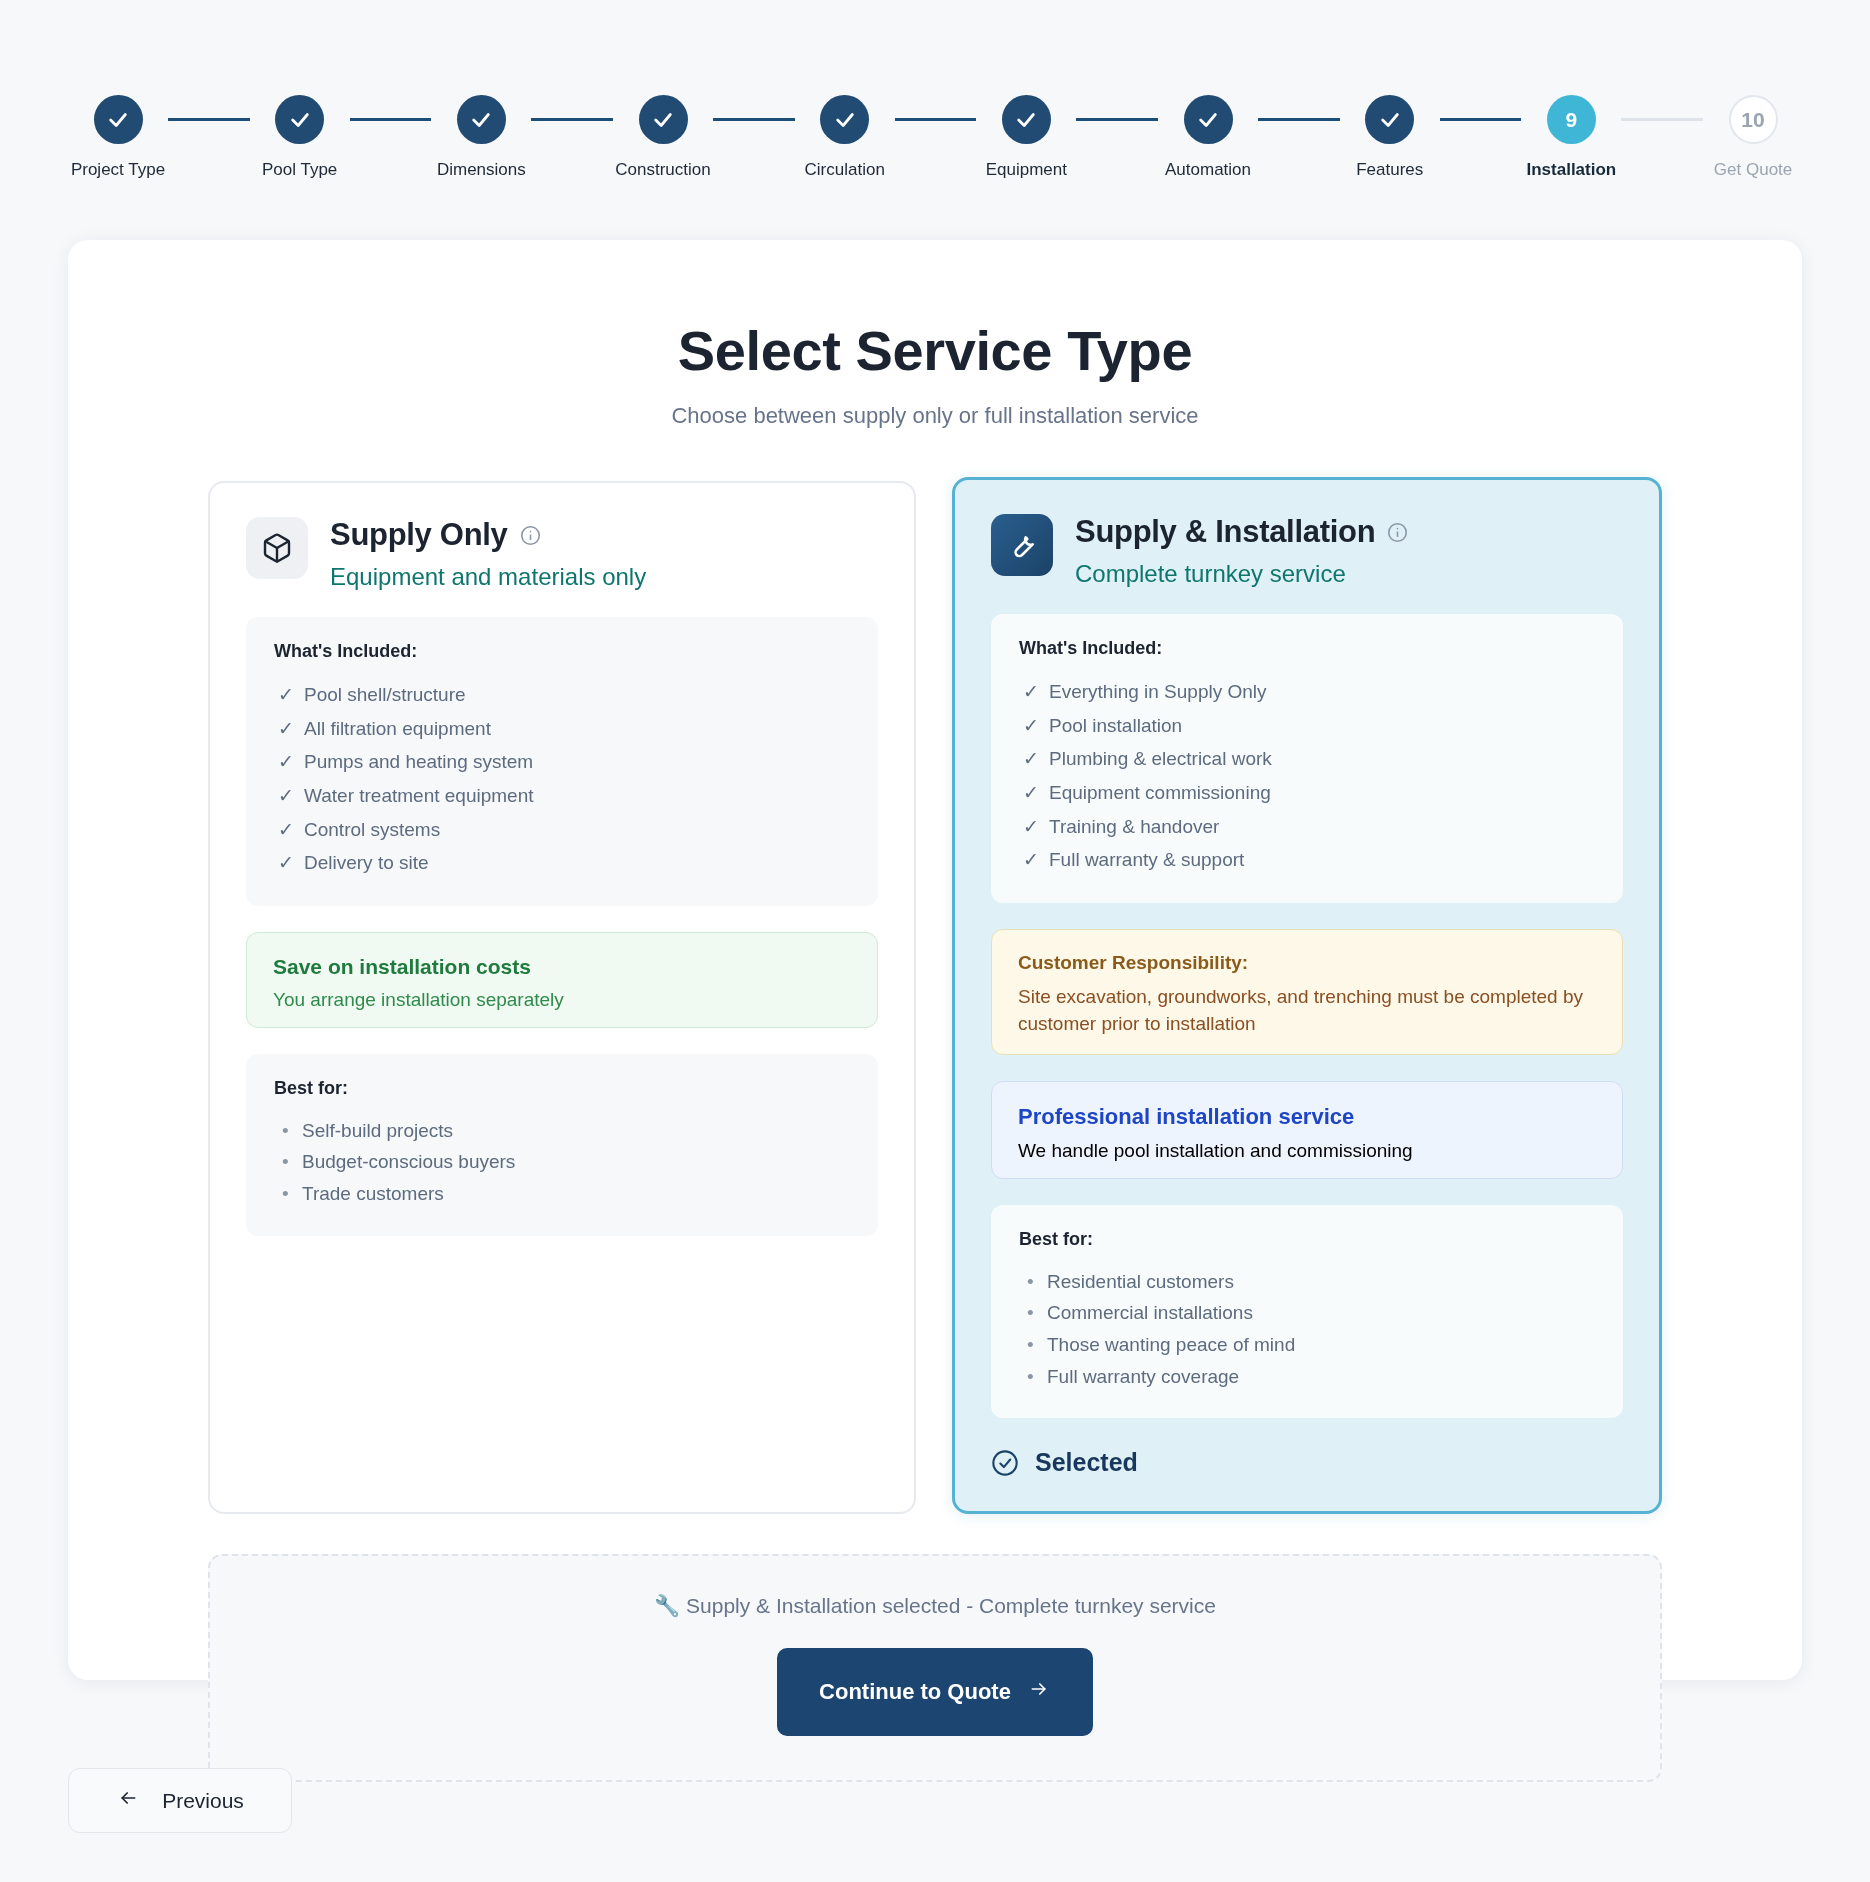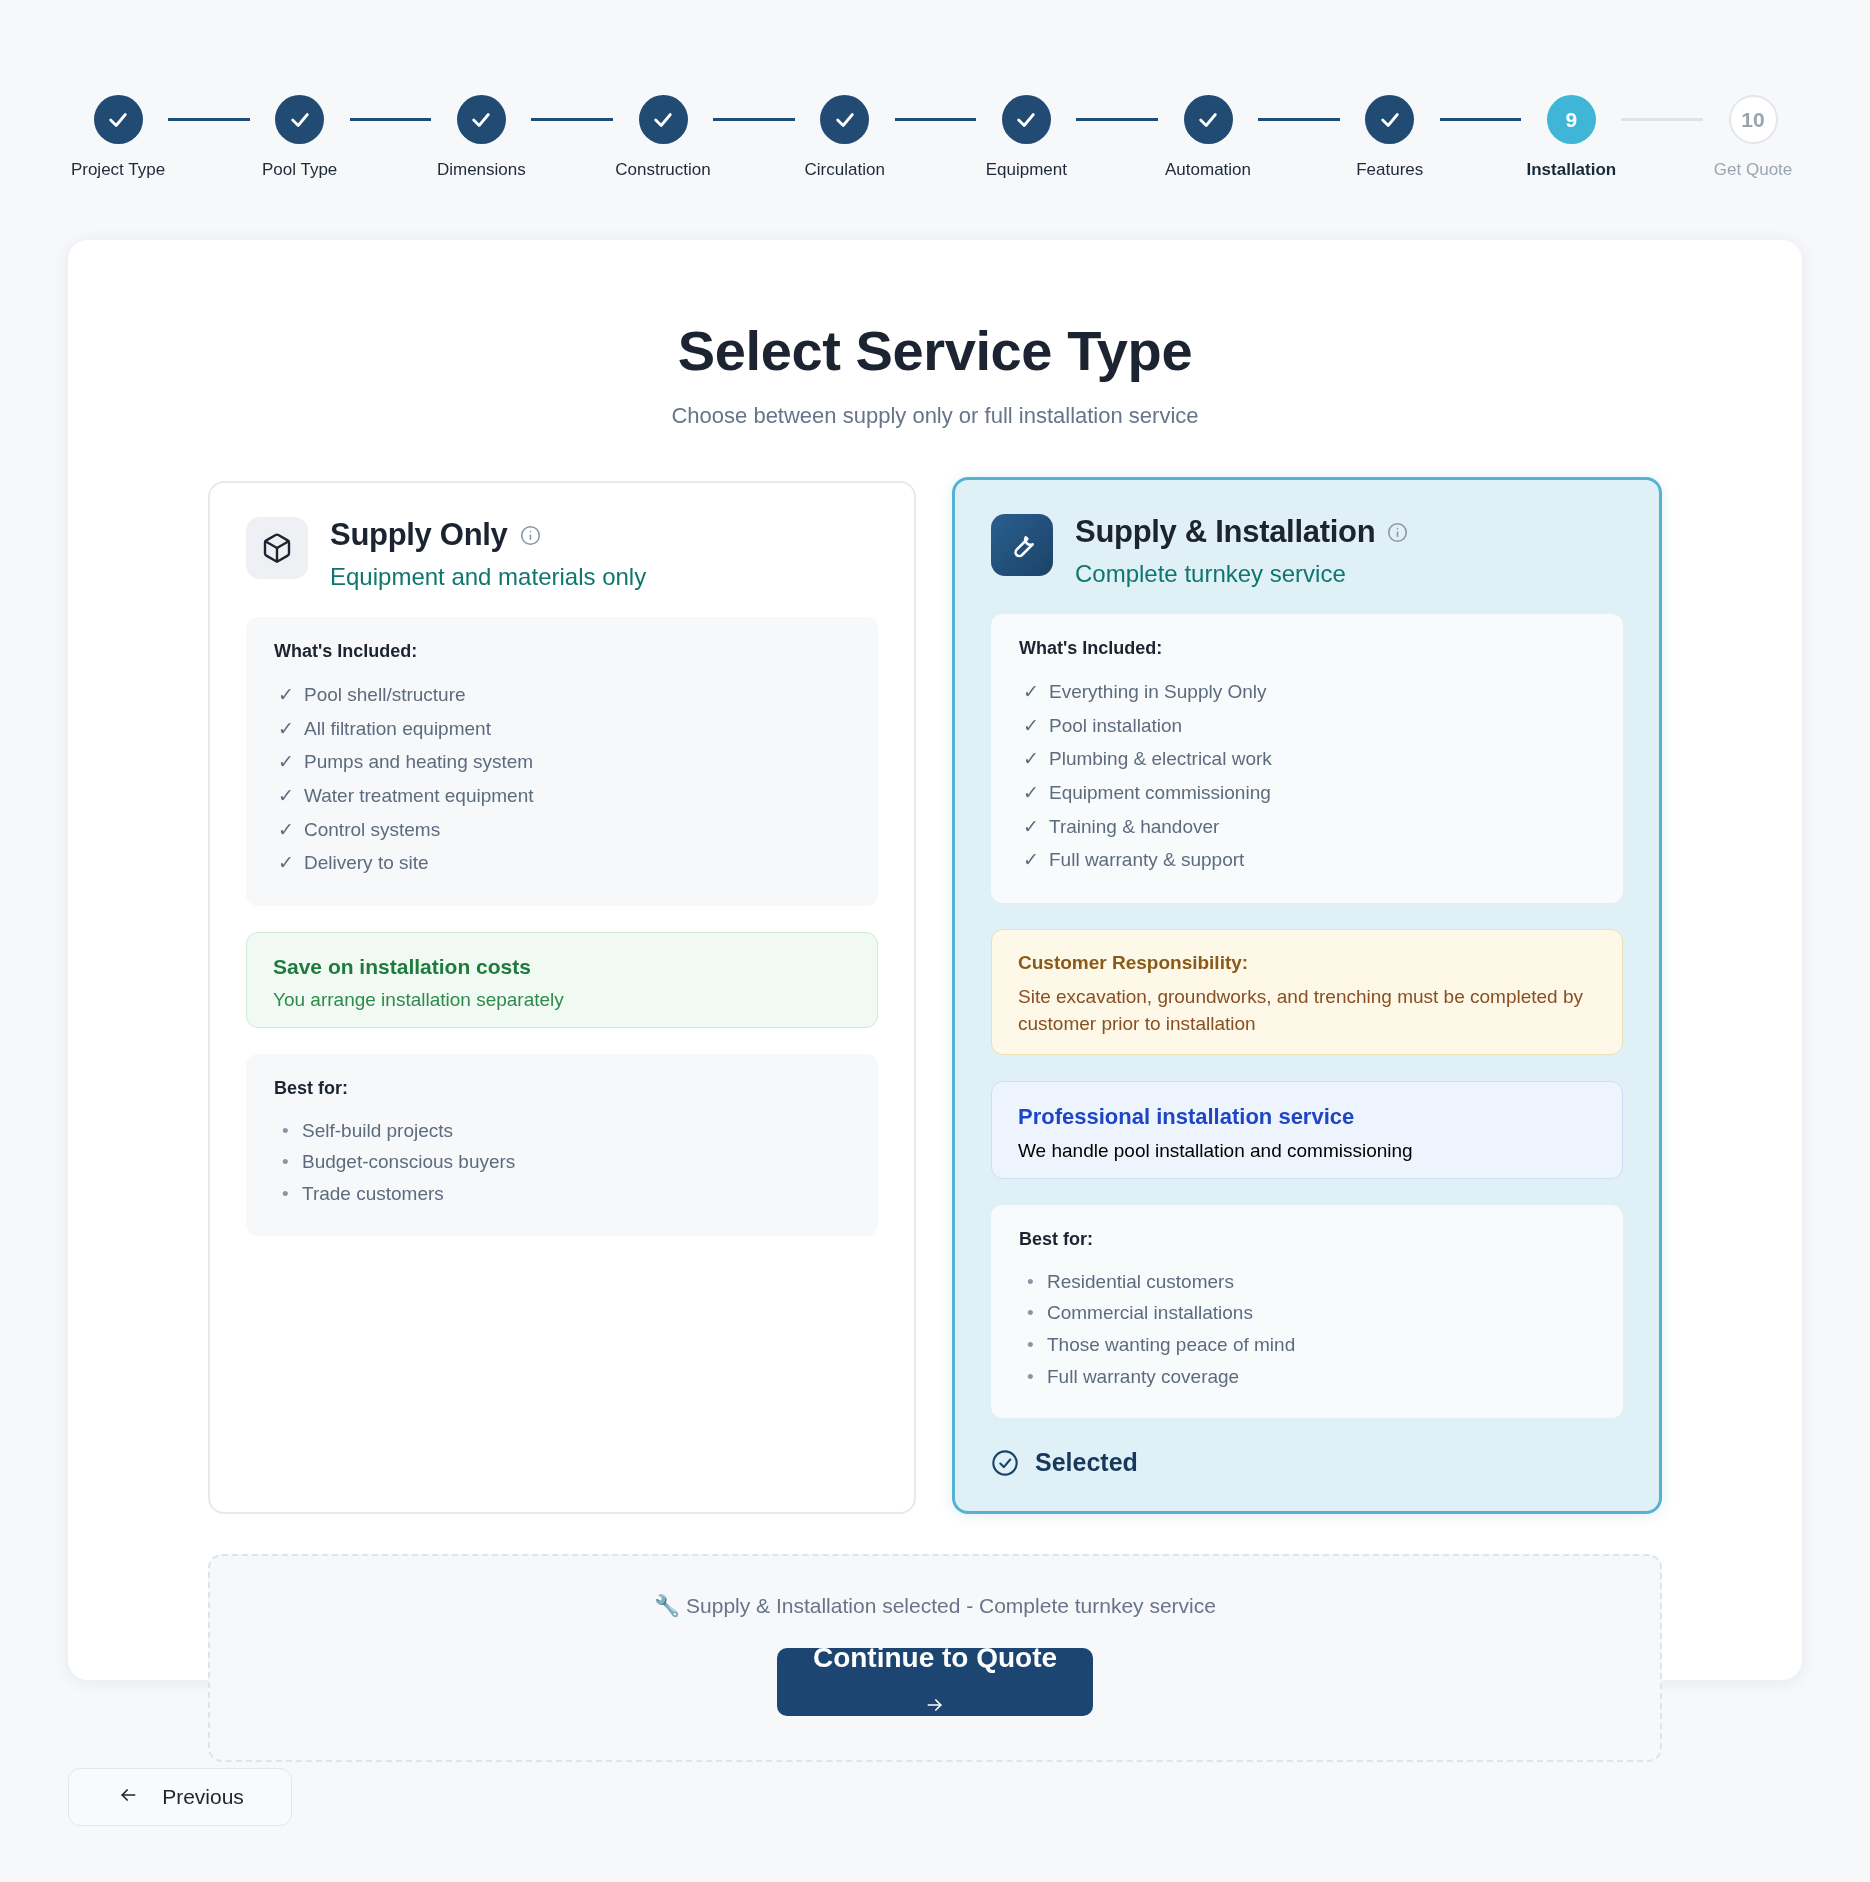--- a/index.html
+++ b/index.html
@@ -183,36 +183,35 @@
     border: 2px dashed #dfe4ea;
     border-radius: 14px;
     background: #f6f8fa;
     padding: 38px 0 44px 0;
     text-align: center;
   }
   .summary-text { font-size: 21px; color: #67748a; }
   .continue-btn {
     margin: 30px auto 0 auto;
     display: flex; align-items: center; justify-content: center; gap: 16px;
-    width: 316px; height: 68px;
+    width: 316px; height: 88px;
     background: #1d4571;
     color: #ffffff;
     border: none;
     border-radius: 10px;
-    font-size: 28px; font-weight: 700;
+    font-size: 22px; font-weight: 700;
     font-family: "Liberation Sans", sans-serif;
     cursor: pointer;
-    flex-direction: column;
   }
 
   
   .prev-btn {
     position: absolute;
     left: 68px; top: 1768px;
-    width: 224px; height: 58px;
+    width: 224px; height: 65px;
     background: #f9fafb;
     border: 1.5px solid #e3e7ec;
     border-radius: 12px;
     display: flex; align-items: center; justify-content: center; gap: 22px;
     font-size: 21px; color: #1b2430;
     font-family: "Liberation Sans", sans-serif;
     cursor: pointer;
   }
 </style>
 </head>

